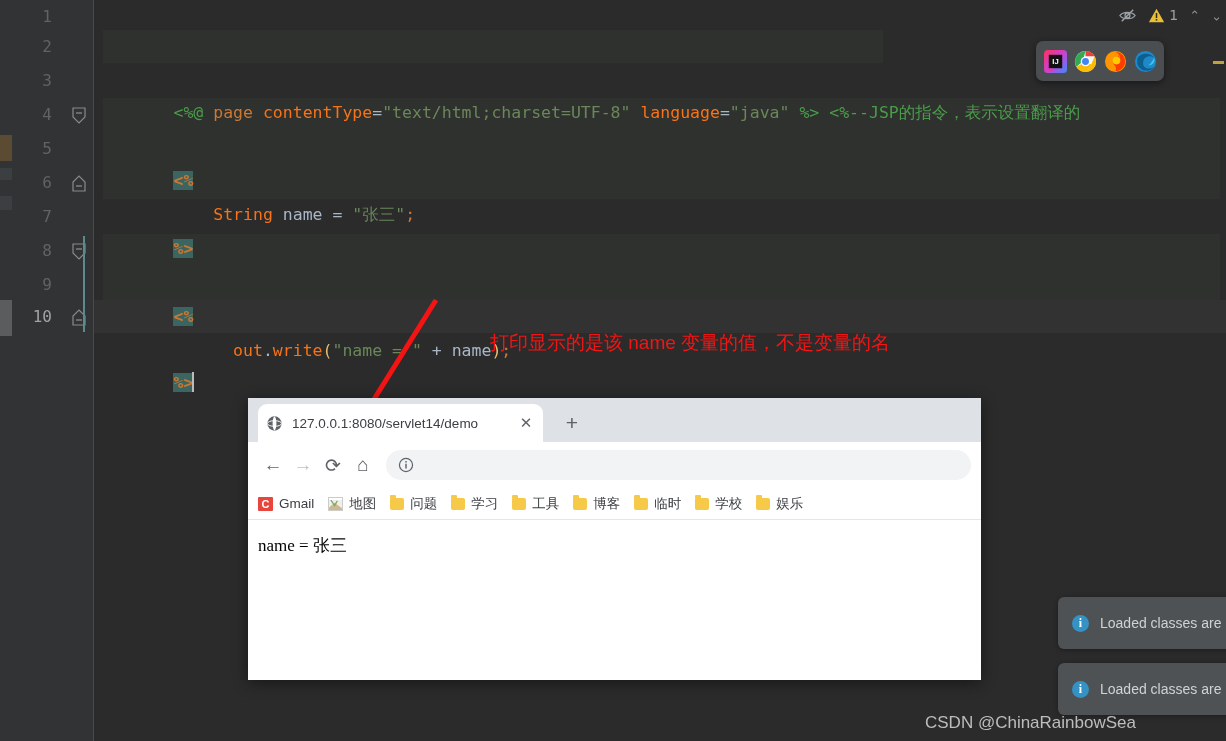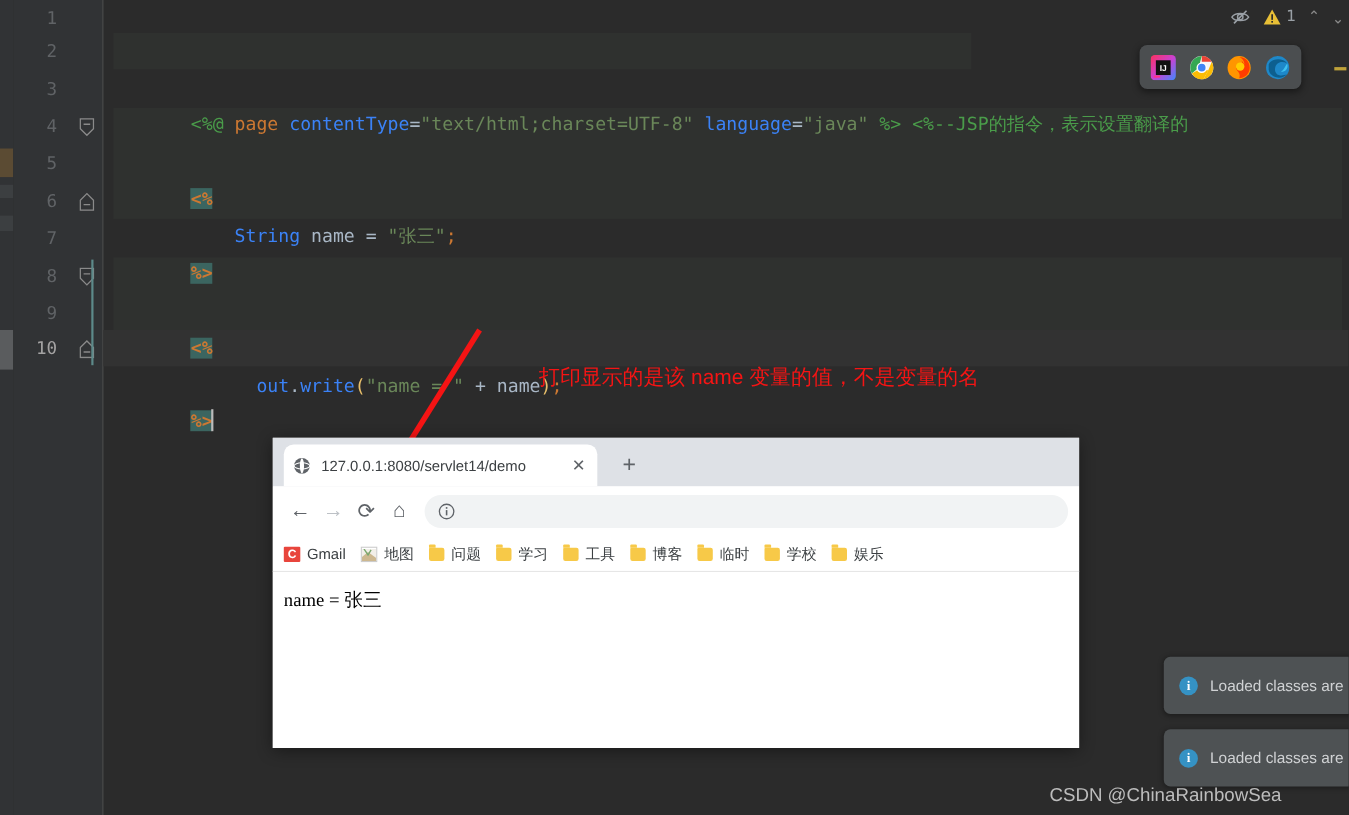--- a/index.html
+++ b/index.html
@@ -32,21 +32,21 @@
 
   .code-area{position:absolute;left:94px;top:0;right:0;height:741px;
              font-family:"DejaVu Sans Mono", monospace;font-size:16.5px;}
   .row{position:absolute;left:0;right:0;height:33px;line-height:33px;white-space:pre;}
   .blk{position:absolute;background:#2f312f;height:33px;}
   .curline{position:absolute;left:0;right:0;height:33px;background:#323232;}
   .code{position:relative;}
 
   .t-dir{color:#4a9c4a;}        
   .t-kw{color:#cc7832;font-weight:normal;}
-  .t-attr{color:#3b82f6;}
+  .t-attr{color:#f97316;}
   .t-op{color:#a9b7c6;}
   .t-str{color:#6a8759;}
   .t-ident{color:#a9b7c6;}
   .t-paren{color:#e8bf6a;}
   .t-comment{color:#4a9c4a;}
   .t-scriptlet{color:#cc7832;font-weight:bold;background:#3b6560;}
   .t-plain{color:#a9b7c6;}
 
   .caret{display:inline-block;width:2px;height:20px;background:#bbbbbb;
          vertical-align:-4px;margin-left:-1px;}
@@ -54,21 +54,21 @@
   
   .topright{position:absolute;right:4px;top:2px;height:26px;display:flex;align-items:center;gap:11px;}
   .tr-item{display:flex;align-items:center;gap:4px;}
   .tr-num{font-family:"DejaVu Sans", sans-serif;font-size:14px;color:#9aa0a6;}
   .chev{color:#8c8c8c;font-size:13px;font-family:"DejaVu Sans", sans-serif;}
 
   
   .right-stripe-mark{position:absolute;right:2px;width:11px;height:3px;background:#bfa23a;}
 
   
-  #launcher{position:absolute;left:1036px;top:41px;width:147px;height:40px;
+  #launcher{position:absolute;left:1036px;top:41px;width:128px;height:40px;
             background:#4b4e50;border-radius:7px;display:flex;align-items:center;
             justify-content:space-around;padding:0 4px;box-sizing:border-box;
             box-shadow:0 2px 7px rgba(0,0,0,.45);}
   .launch-ic{width:23px;height:23px;border-radius:4px;position:relative;}
 
   
   #annot-text{position:absolute;left:490px;top:330px;color:#f51414;
               font-size:19px;font-family:Liberation Sans, sans-serif;white-space:nowrap;text-align:center;}
   #arrow-svg{position:absolute;left:0;top:0;width:1226px;height:741px;pointer-events:none;}
 
@@ -122,21 +122,21 @@
   .toast{position:absolute;left:1058px;width:180px;height:52px;background:#4e5254;
          border-radius:6px;display:flex;align-items:center;padding:0 14px;
          box-sizing:border-box;gap:11px;box-shadow:0 1px 5px rgba(0,0,0,.35);}
   .toast-ic{width:17px;height:17px;border-radius:50%;background:#3592c4;color:#fff;
             font-size:12px;font-weight:bold;display:flex;align-items:center;
             justify-content:center;flex:0 0 auto;font-family:"Liberation Serif",serif;}
   .toast-txt{font-size:14px;color:#d0d2d4;white-space:nowrap;
              font-family:"Liberation Sans", sans-serif;text-align:right;}
 
   
-  #watermark{position:absolute;left:954px;top:713px;font-size:17px;color:#bdbdbd;
+  #watermark{position:absolute;left:925px;top:713px;font-size:17px;color:#bdbdbd;
              font-family:"Liberation Sans", sans-serif;white-space:nowrap;}
 </style>
 </head>
 <body>
 
 <div id="ide">
 
   <div class="left-stripe">
     <div class="stripe-mark" style="top:135px;height:26px;background:#5b4b33;"></div>
     <div class="stripe-mark" style="top:168px;height:12px;background:#3c3f41;"></div>

